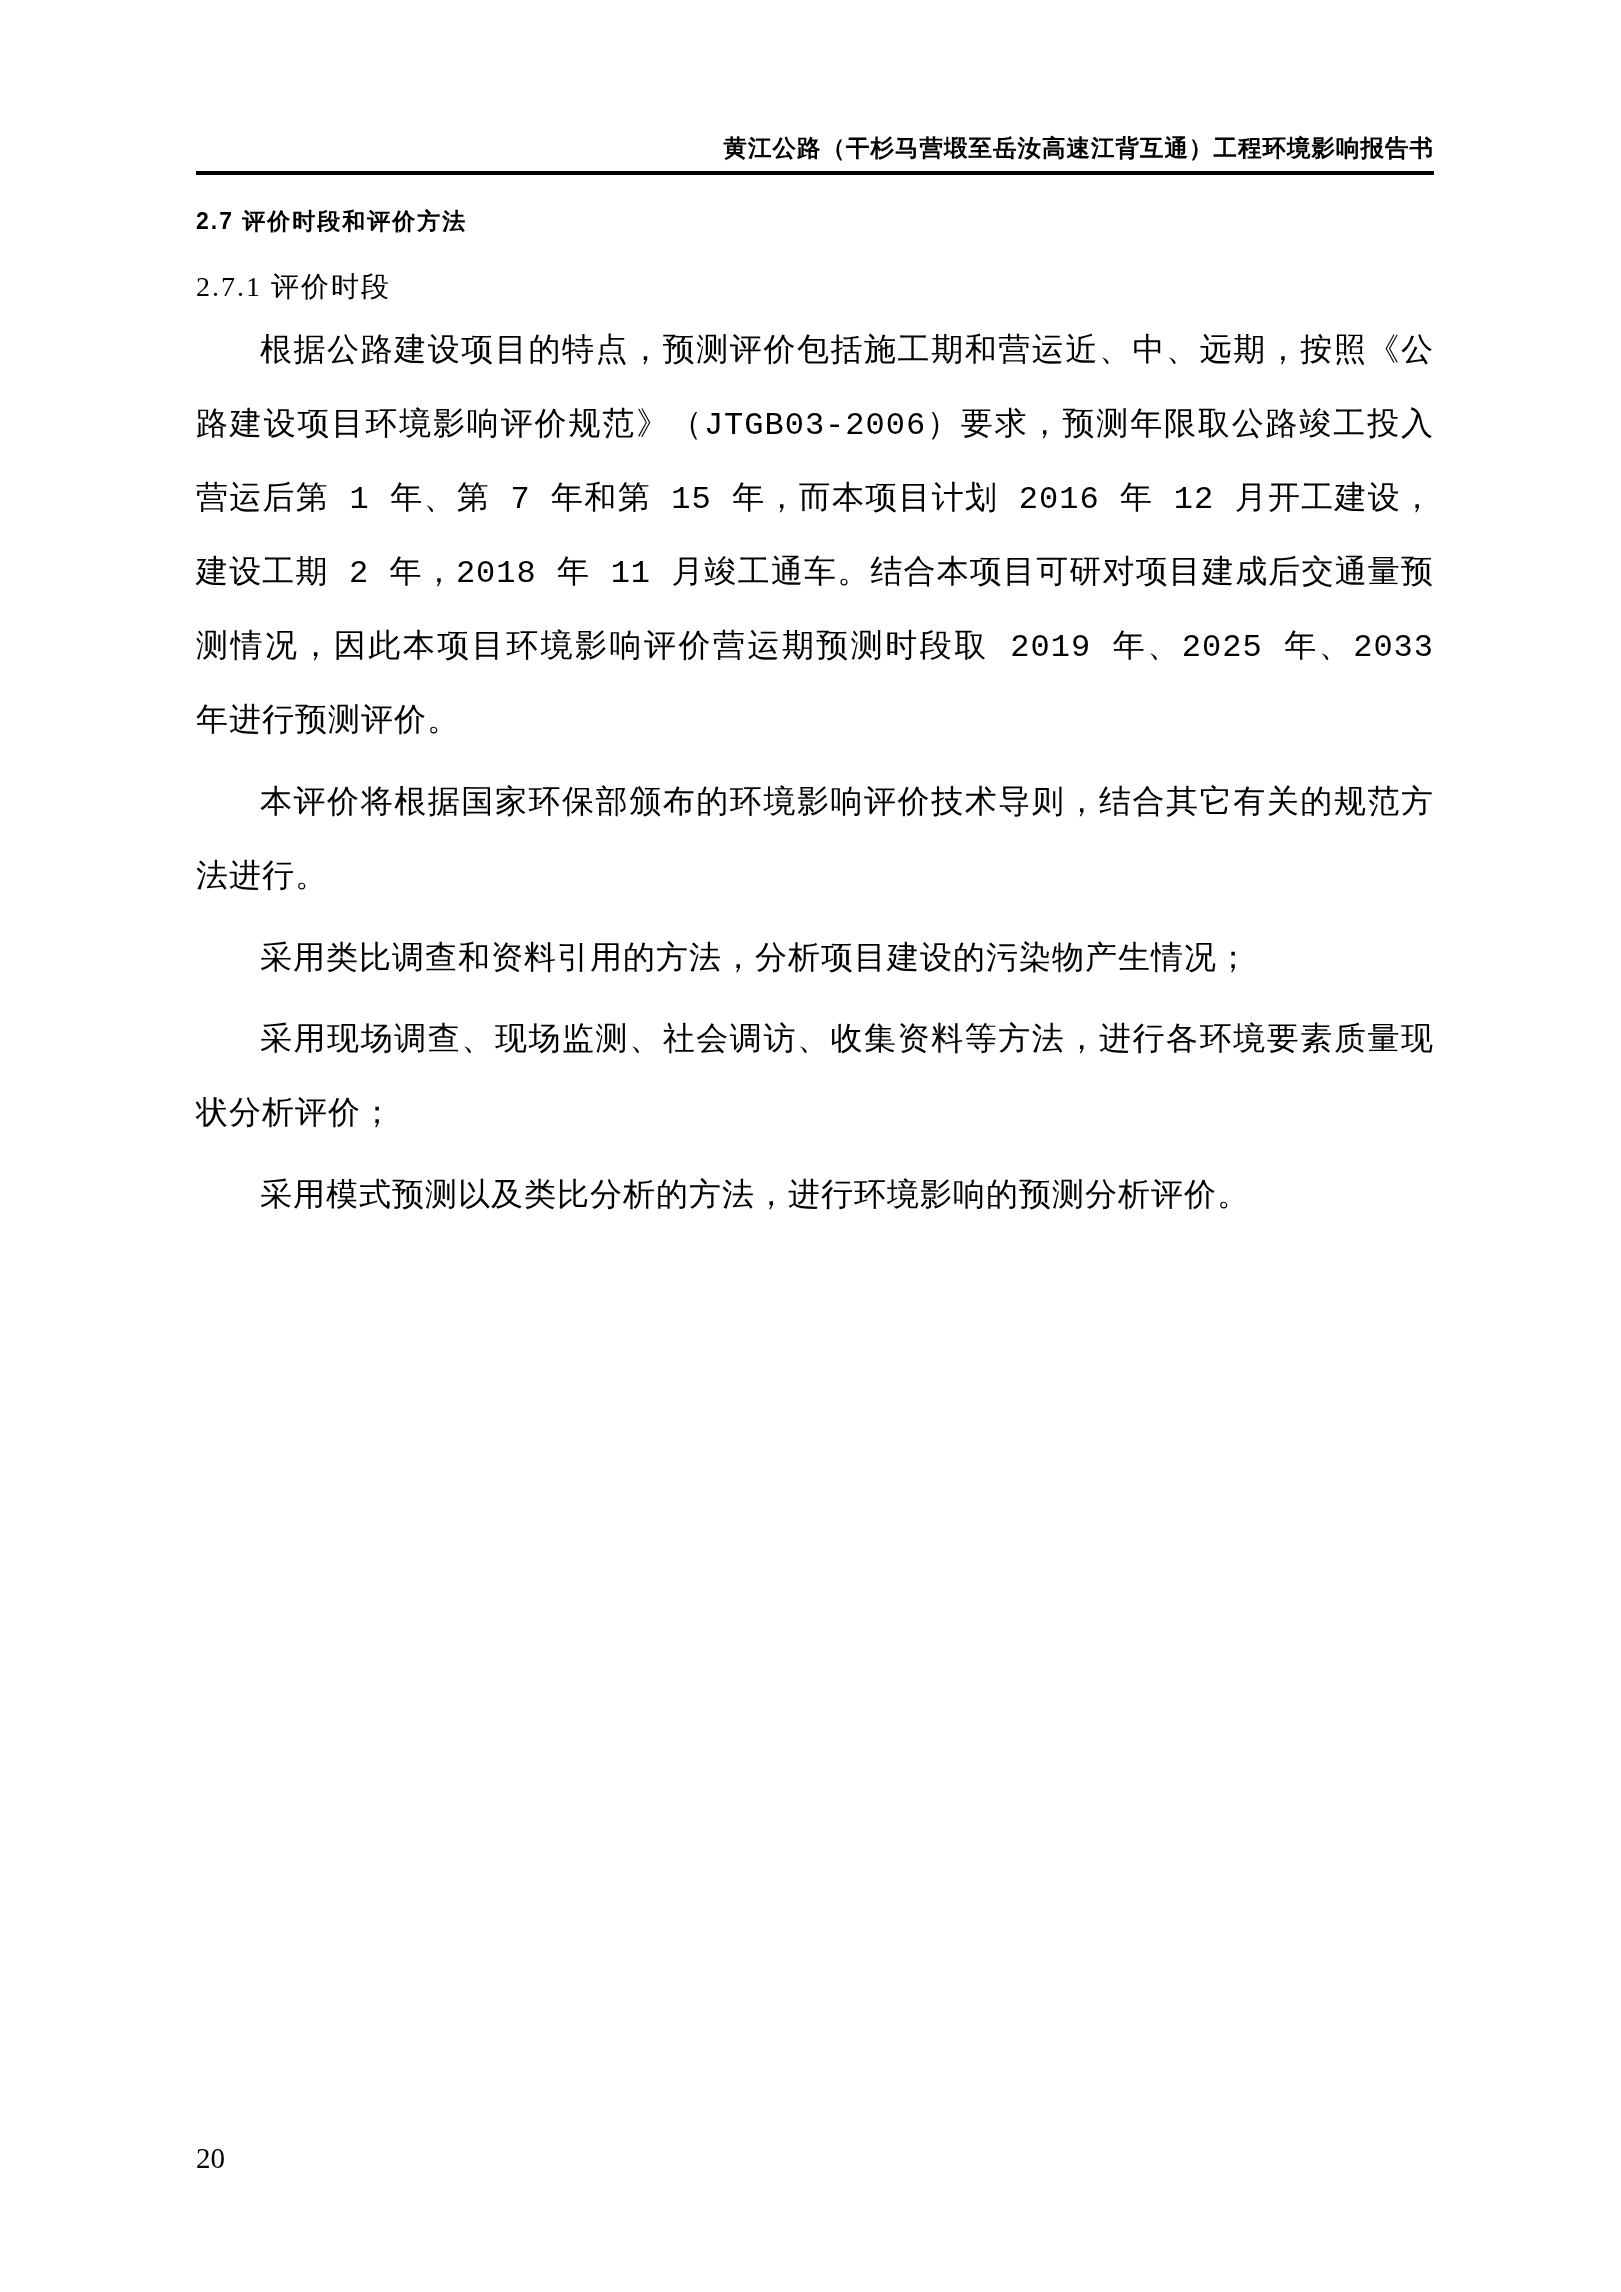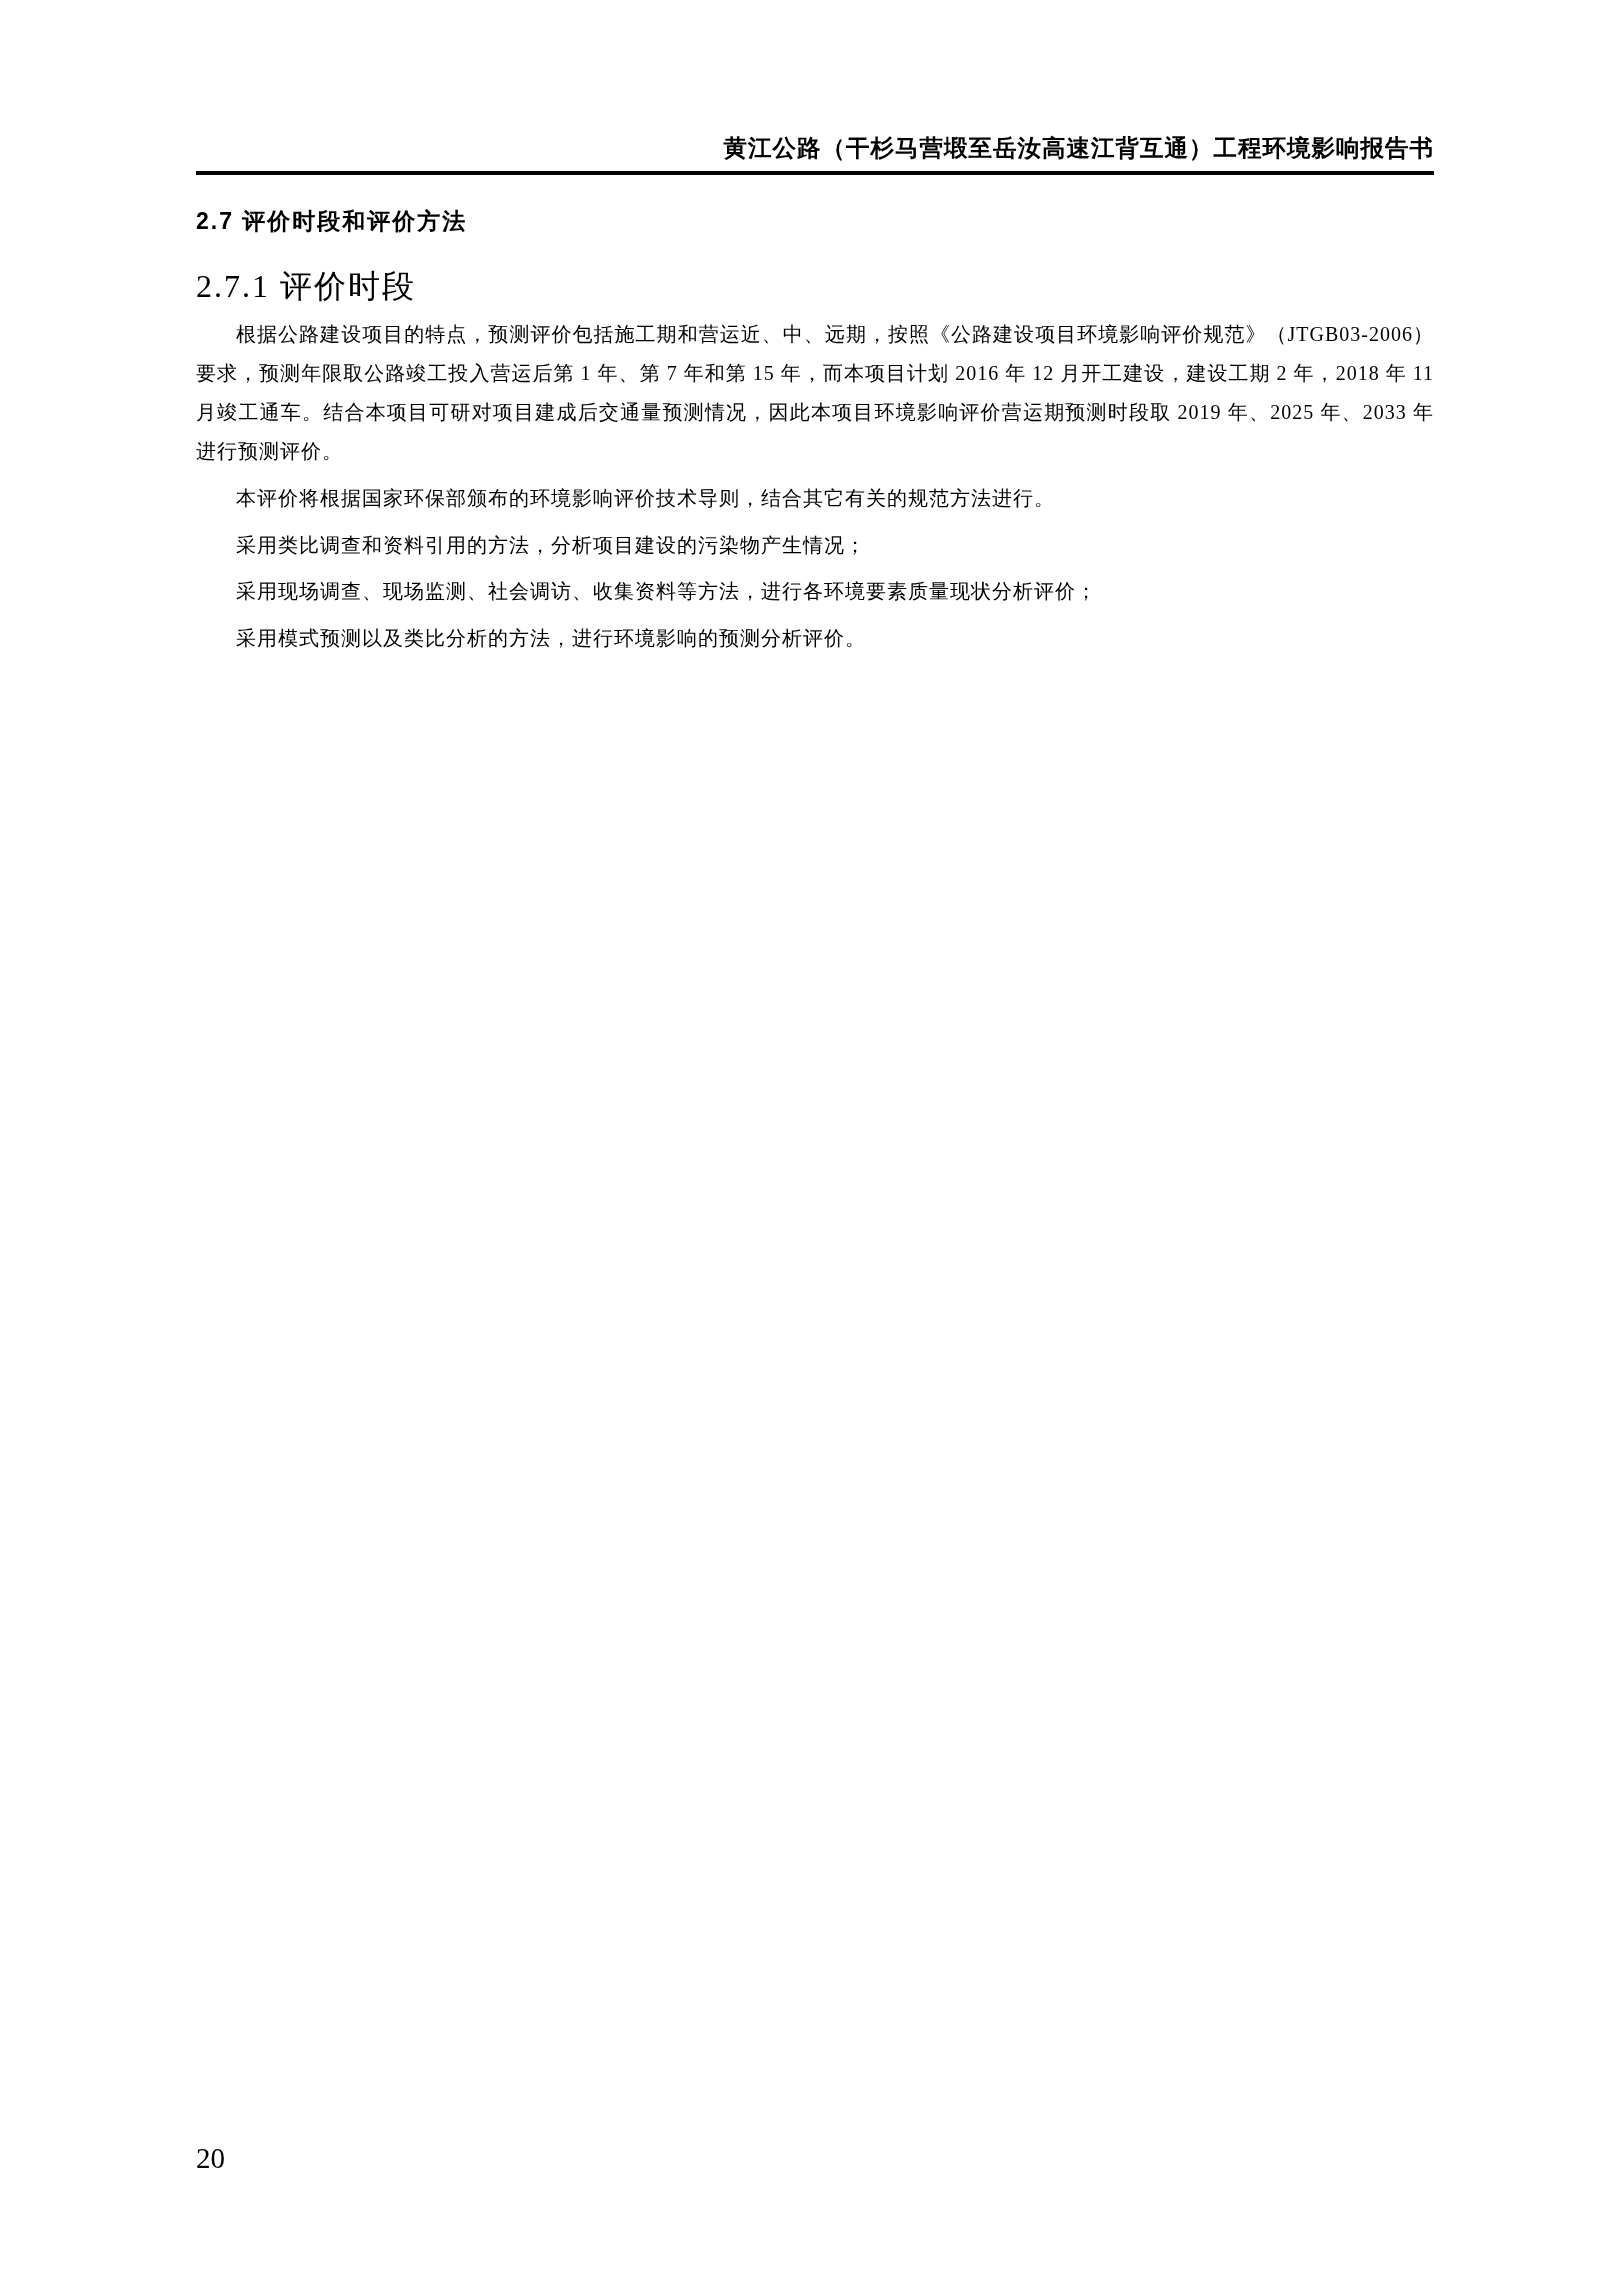--- a/index.html
+++ b/index.html
@@ -35,35 +35,36 @@
   h2.sec-title {
     margin: 24.5px 0 0 0;
     font-family: "Liberation Sans", "DejaVu Sans", sans-serif;
     font-size: 23px;
     line-height: 43px;
     font-weight: bold;
     letter-spacing: 2px;
   }
   h3.sub-title {
     margin: 23.5px 0 0 0;
-    font-size: 32px;
+    font-size: 28px;
     line-height: 41px;
     font-weight: normal;
     letter-spacing: 2px;
   }
   h3.sub-title.second {
     margin-top: 17.6px;
   }
   p.body-para {
     margin: 7.8px 0;
-    font-size: 20px;
-    line-height: 39px;
+    font-size: 32px;
+    line-height: 74px;
     text-indent: 2em;
     text-align: justify;
     letter-spacing: 1px;
+    font-family: Liberation Mono, monospace;
   }
   .page-number {
     position: absolute;
     left: 196px;
     width: 1238px;
     top: 2141px;
     text-align: left;
     font-size: 29px;
     line-height: 35px;
   }

